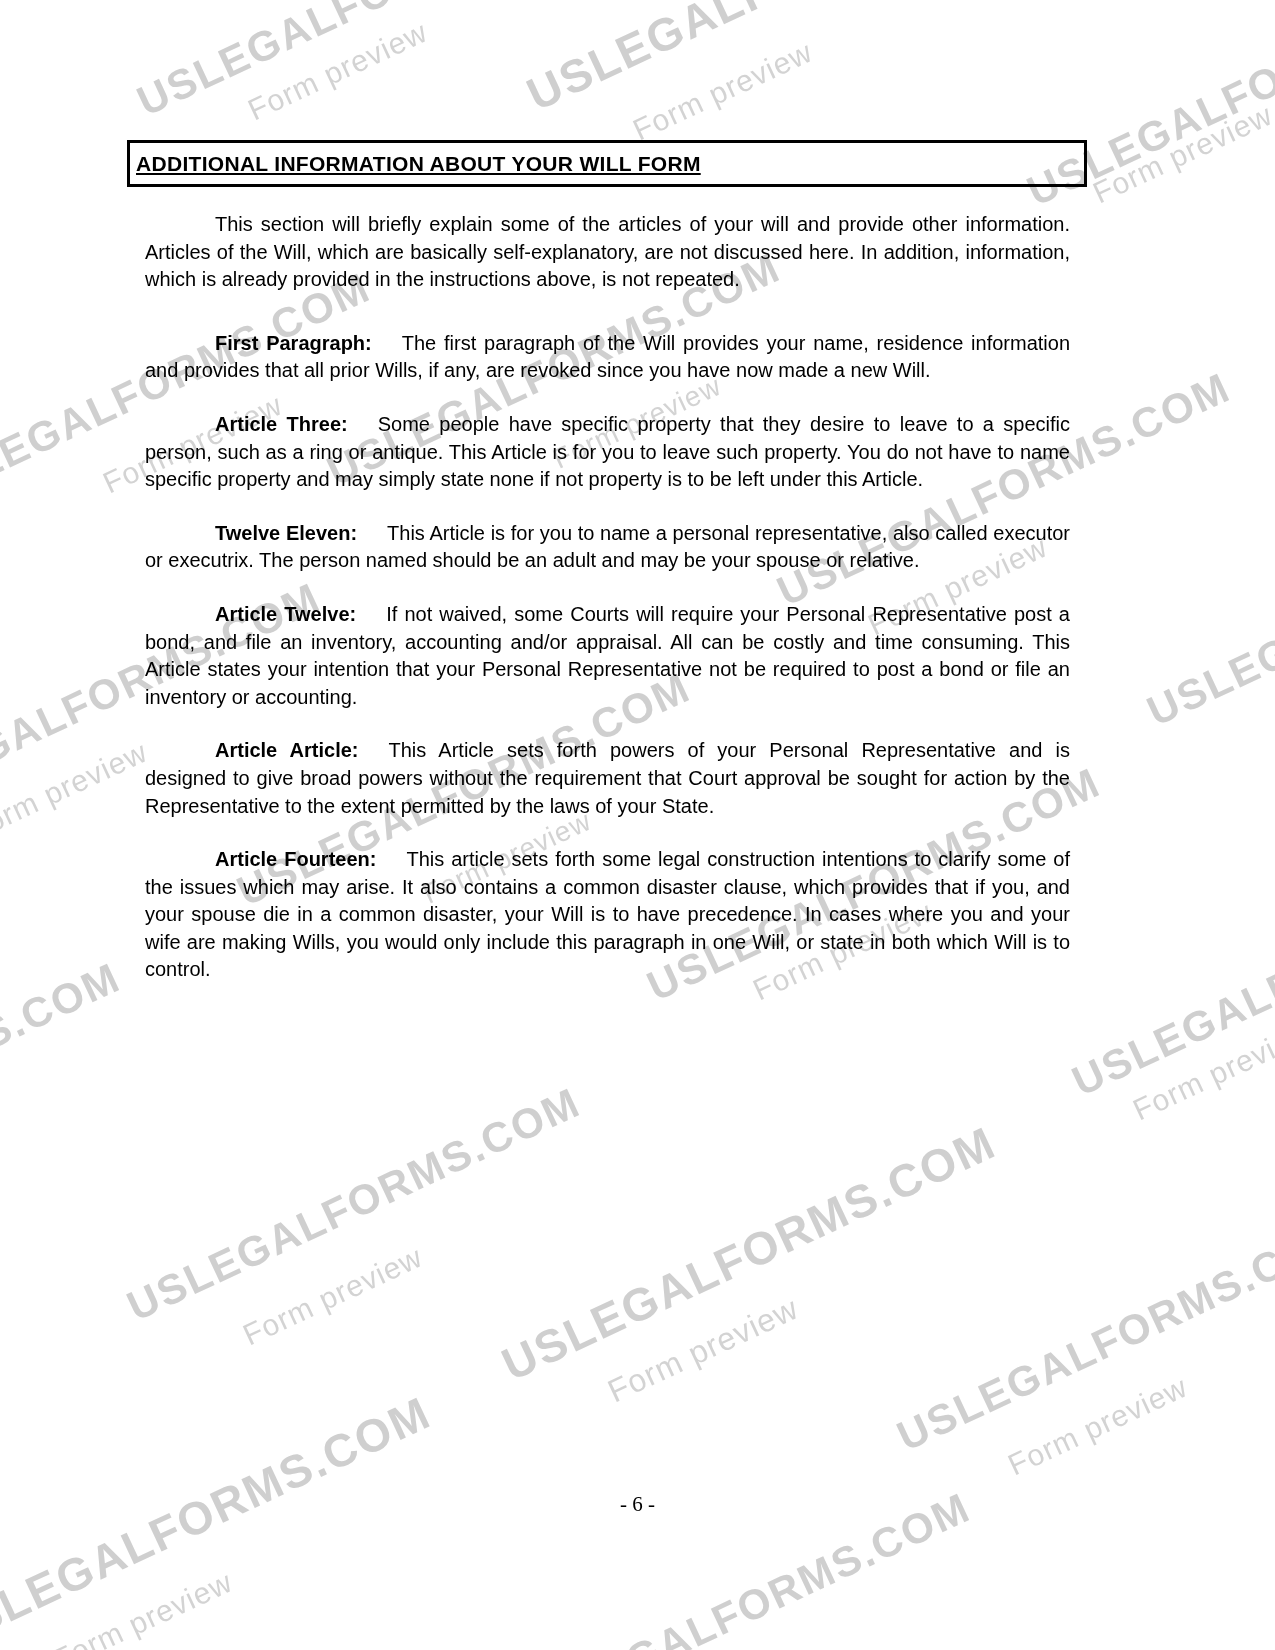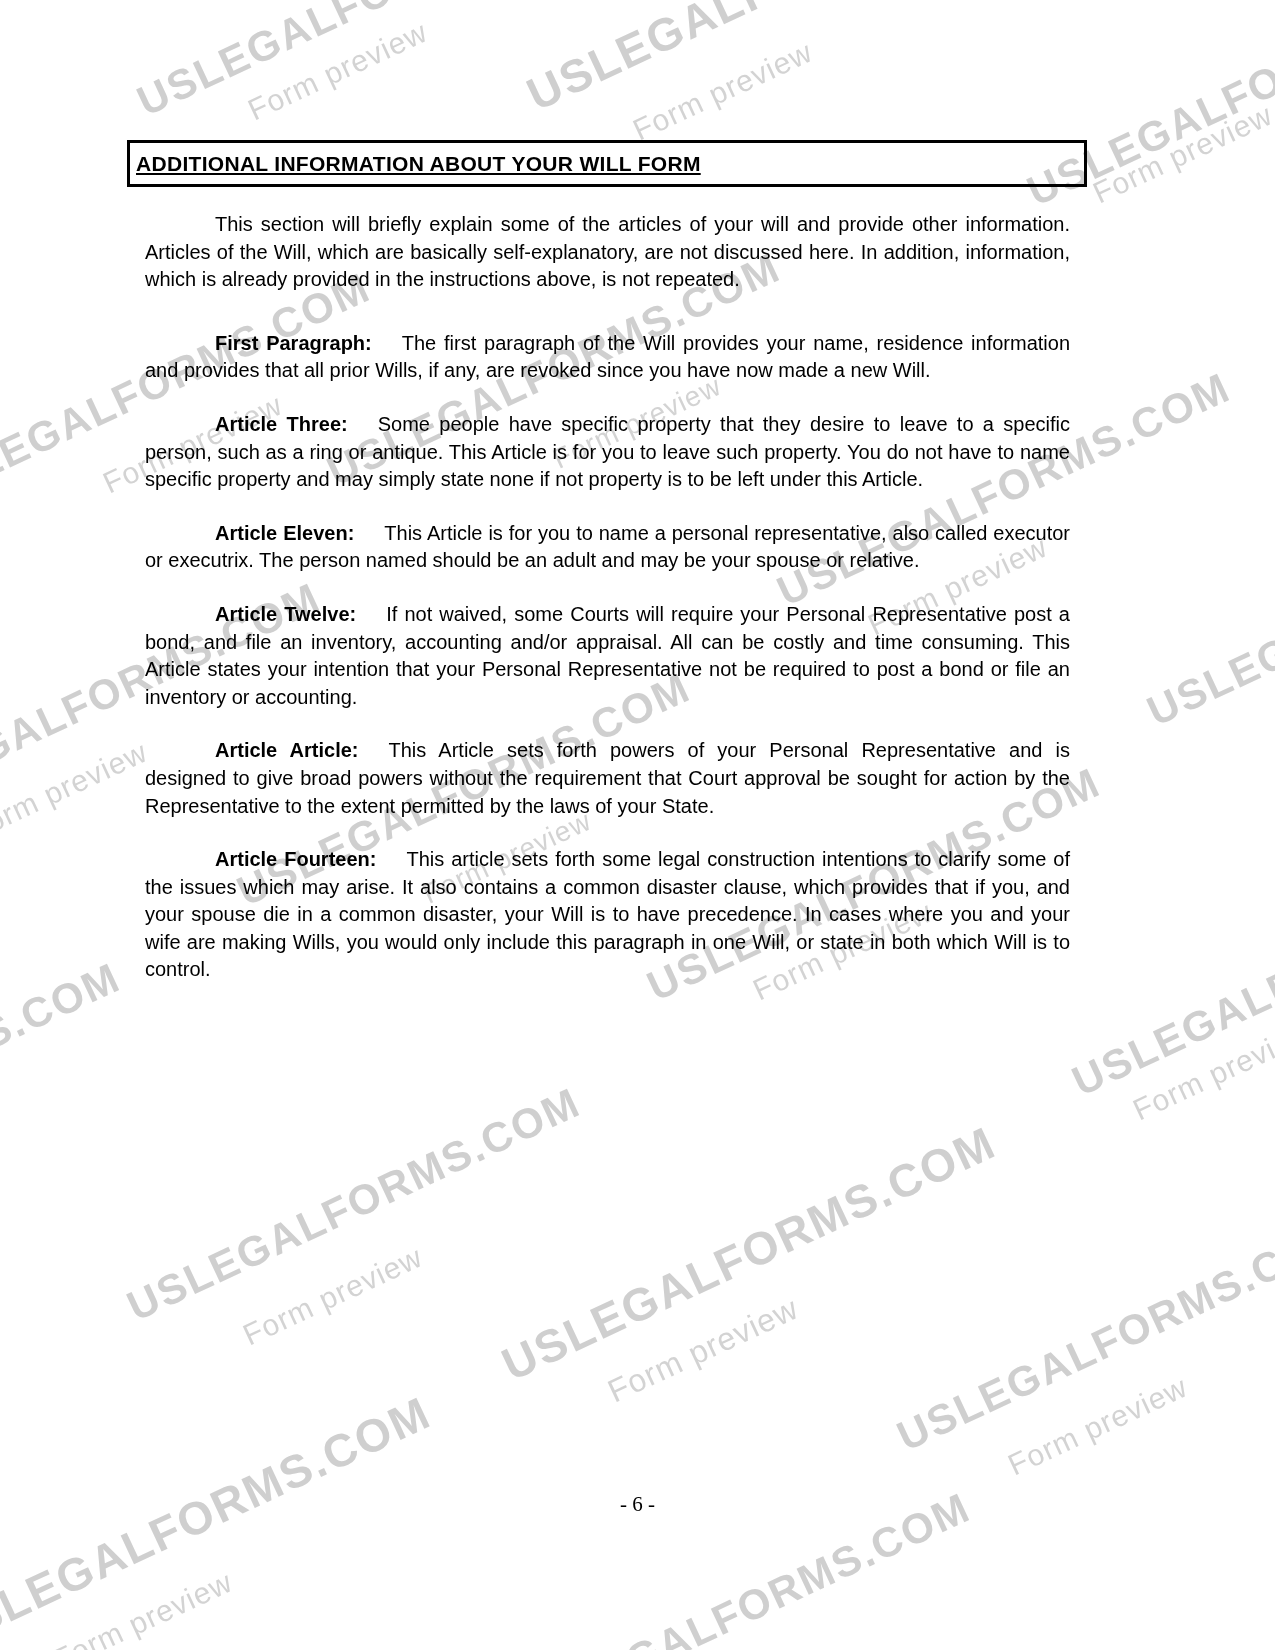--- a/index.html
+++ b/index.html
@@ -126,21 +126,21 @@
     <div class="title-box">
       <h1>ADDITIONAL INFORMATION ABOUT YOUR WILL FORM</h1>
     </div>
 
     <p class="para first"><span>This section will briefly explain some of the articles of your will and provide other information.  Articles of the Will, which are basically self-explanatory, are not discussed here.  In addition, information, which is already provided in the instructions above, is not repeated.</span></p>
 
     <p class="para"><span class="lead">First Paragraph:</span><span class="tab"></span><span class="bold-run"></span><span>The first paragraph of the Will provides your name, residence information and provides that all prior Wills, if any, are revoked since you have now made a new Will.</span></p>
 
     <p class="para"><span class="lead">Article Three:</span><span class="tab"></span><span class="bold-run"></span><span>Some people have specific property that they desire to leave to a specific person, such as a ring or antique.  This Article is for you to leave such property.  You do not have to name specific property and may simply state none if not property is to be left under this Article.</span></p>
 
-    <p class="para"><span class="lead">Article Eleven:</span><span class="tab"></span><span class="bold-run">This Article is for you to name a personal representative, also called executor or executrix.  The person named should be an adult and may be your spouse or relative.</span><span></span></p>
+    <p class="para"><span class="lead">Twelve Eleven:</span><span class="tab"></span><span class="bold-run">This Article is for you to name a personal representative, also called executor or executrix.  The person named should be an adult and may be your spouse or relative.</span><span></span></p>
 
     <p class="para"><span class="lead">Article Twelve:</span><span class="tab"></span><span class="bold-run">If not waived, some Courts will require your </span><span>Personal Representative post a bond, and file an inventory, accounting and/or appraisal.  All can be costly and time consuming.  This Article states your intention that your Personal Representative not be required to post a bond or file an inventory or accounting.</span></p>
 
     <p class="para"><span class="lead">Article Article:</span><span class="tab"></span><span class="bold-run"></span><span>This Article sets forth powers of your Personal Representative and is designed to give broad powers without the requirement that Court approval be sought for action by the Representative to the extent permitted by the laws of your State.</span></p>
 
     <p class="para"><span class="lead">Article Fourteen:</span><span class="tab"></span><span class="bold-run"></span><span>This article sets forth some legal construction intentions to clarify some of the issues which may arise.  It also contains a common disaster clause, which provides that if you, and your spouse die in a common disaster, your Will is to have precedence.  In cases where you and your wife are making Wills, you would only include this paragraph in one Will, or state in both which Will is to control.</span></p>
 
   </div>
 
   <div class="footer">- 6 -</div>

